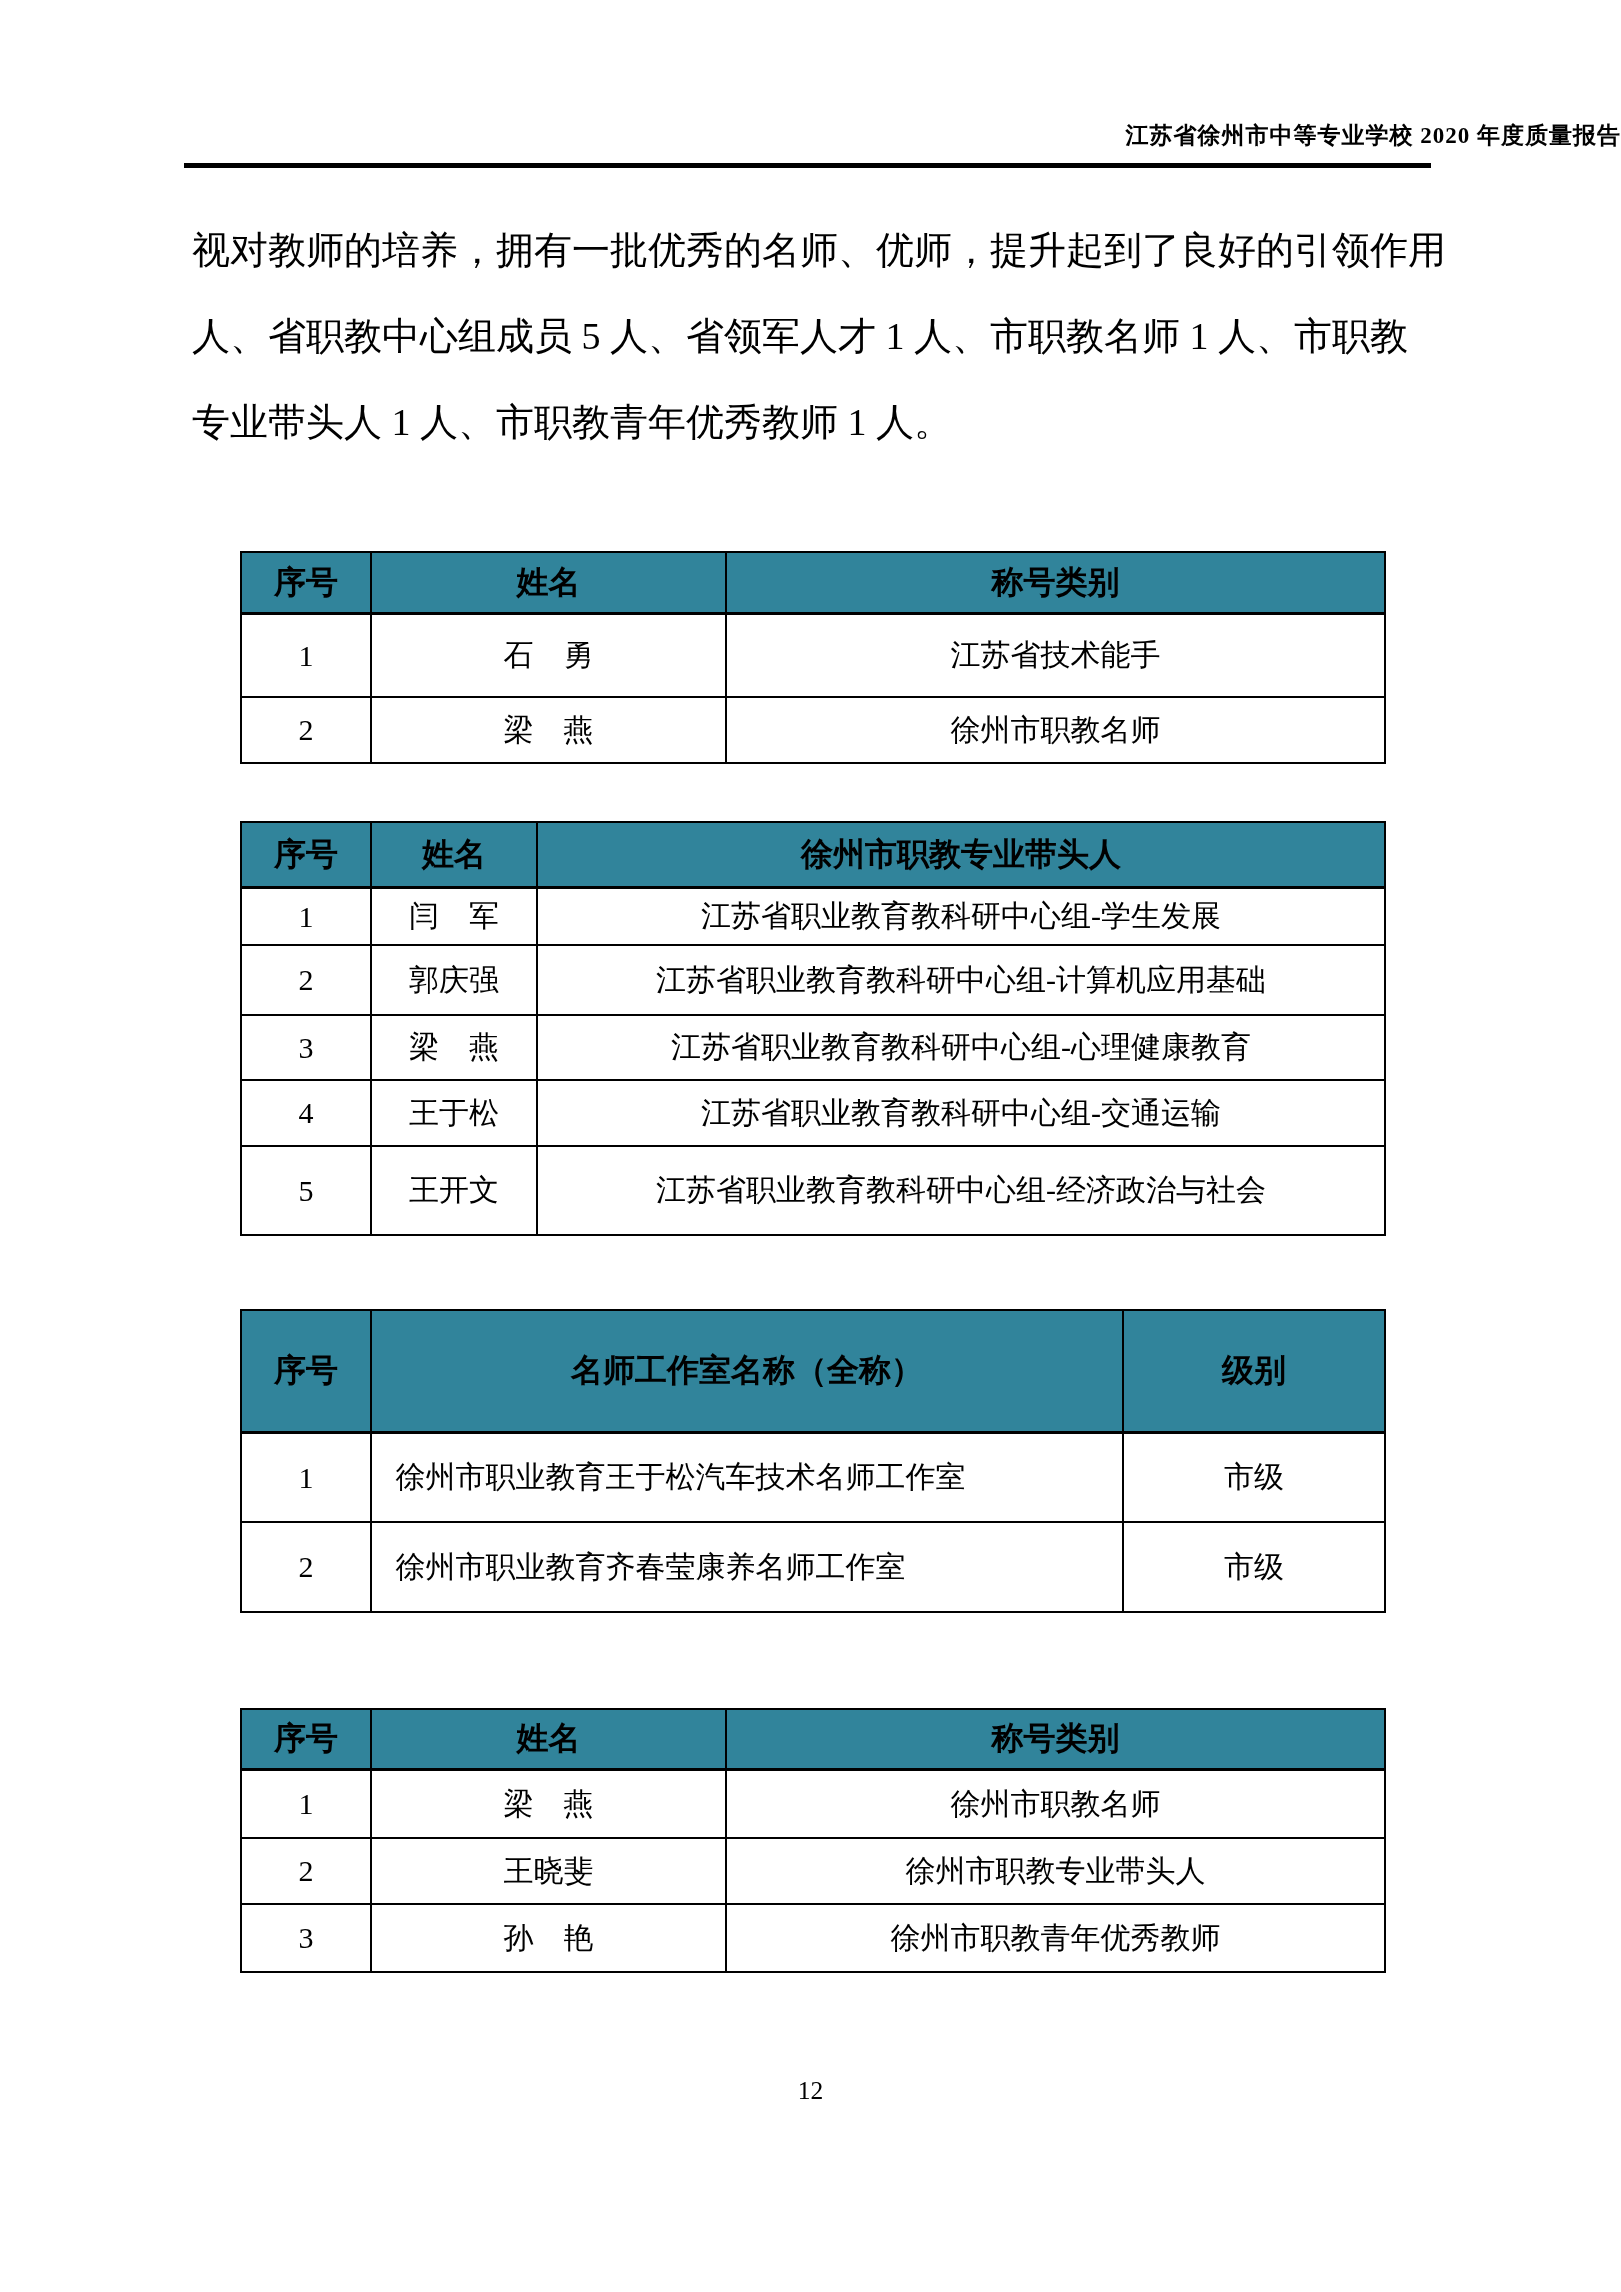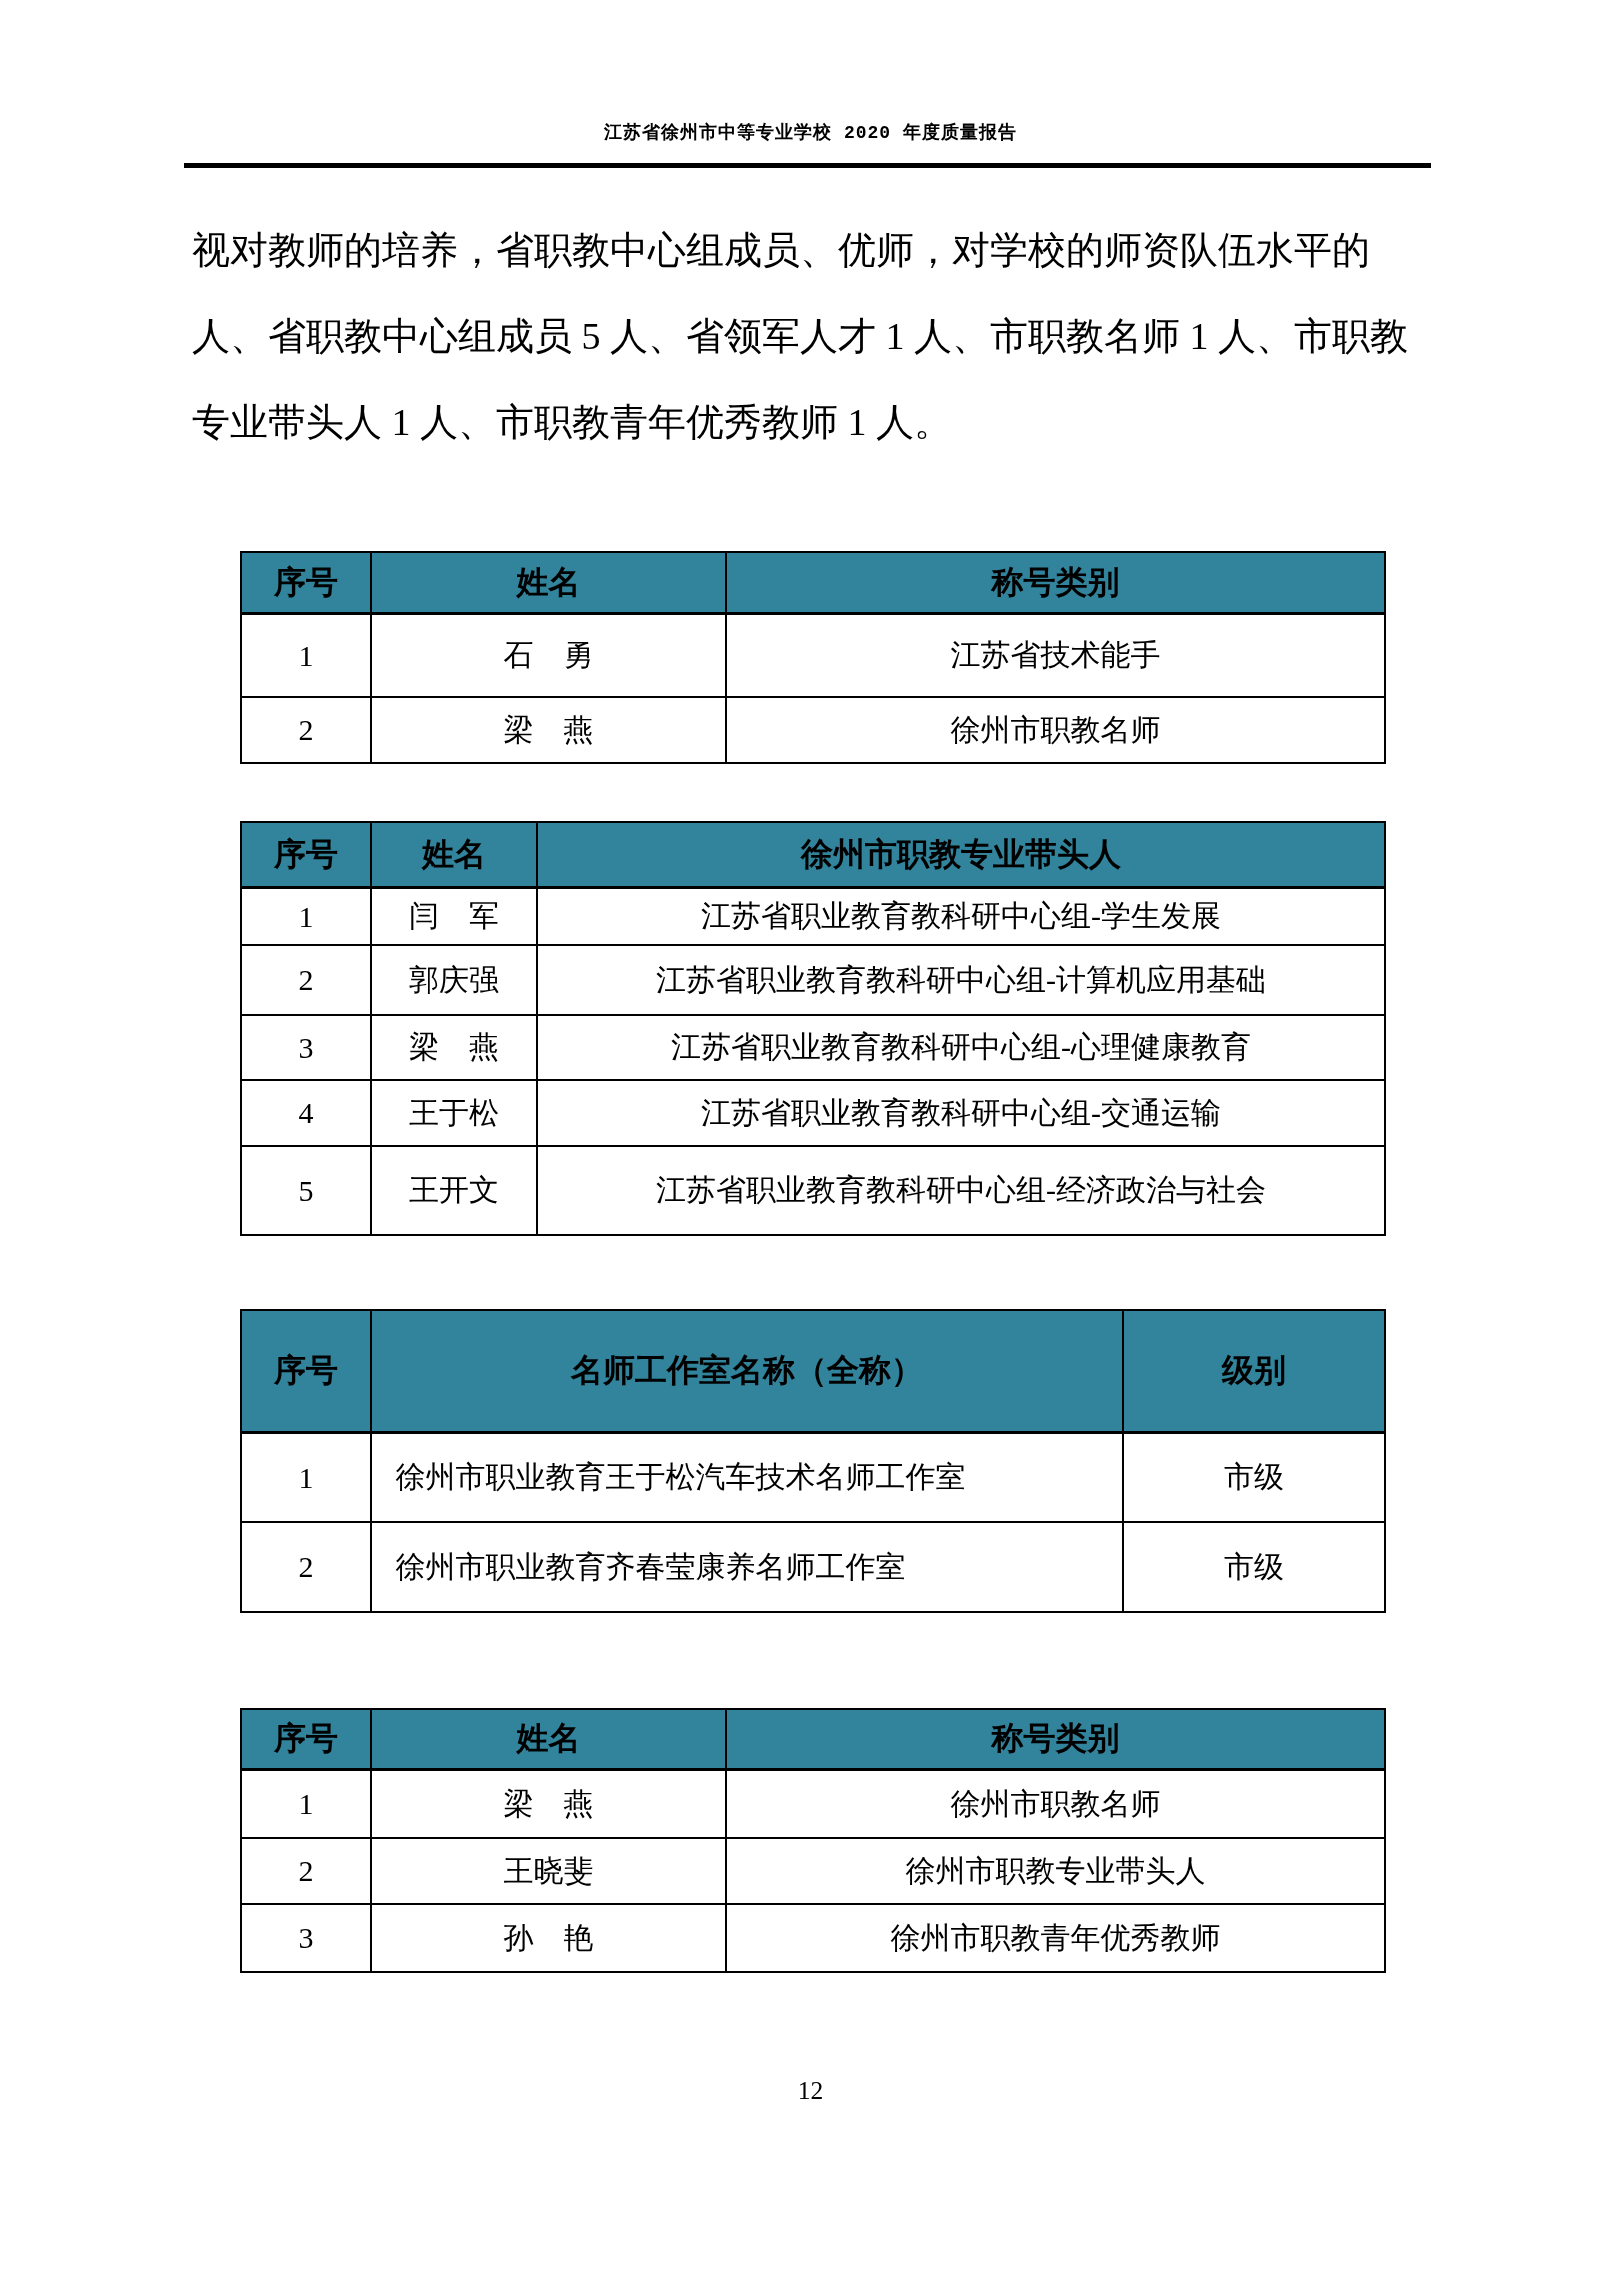--- a/index.html
+++ b/index.html
@@ -11,25 +11,24 @@
     background: #ffffff;
     font-family: "Liberation Serif", serif;
     color: #000;
     overflow: hidden;
   }
 
   
   .doc-header-title {
     position: absolute;
     top: 120px; left: 0; width: 100%;
-    text-align: center;
-    font-size: 18px;
+    text-align: right;
+    font-size: 23px;
     font-weight: bold;
     letter-spacing: 1px;
-    font-family: Liberation Mono, monospace;
   }
   .header-rule {
     position: absolute;
     top: 163px; left: 184px;
     width: 1247px; height: 4.9px;
     background: #000;
   }
 
   
   .body-paragraph {
@@ -110,21 +109,21 @@
 </style>
 </head>
 <body>
 
 <div class="page">
 
   <div class="doc-header-title">江苏省徐州市中等专业学校 2020 年度质量报告</div>
   <div class="header-rule"></div>
 
   <div class="body-paragraph">
-    <div class="para-line">视对教师的培养，省职教中心组成员、优师，对学校的师资队伍水平的</div>
+    <div class="para-line">视对教师的培养，拥有一批优秀的名师、优师，提升起到了良好的引领作用</div>
     <div class="para-line">人、省职教中心组成员 5 人、省领军人才 1 人、市职教名师 1 人、市职教</div>
     <div class="para-line">专业带头人 1 人、市职教青年优秀教师 1 人。</div>
   </div>
 
   <div class="tbl-wrap tbl-wrap-1">
     <table class="t1">
       <colgroup>
           <col style="width:130px">
           <col style="width:355px">
           <col style="width:659px">

